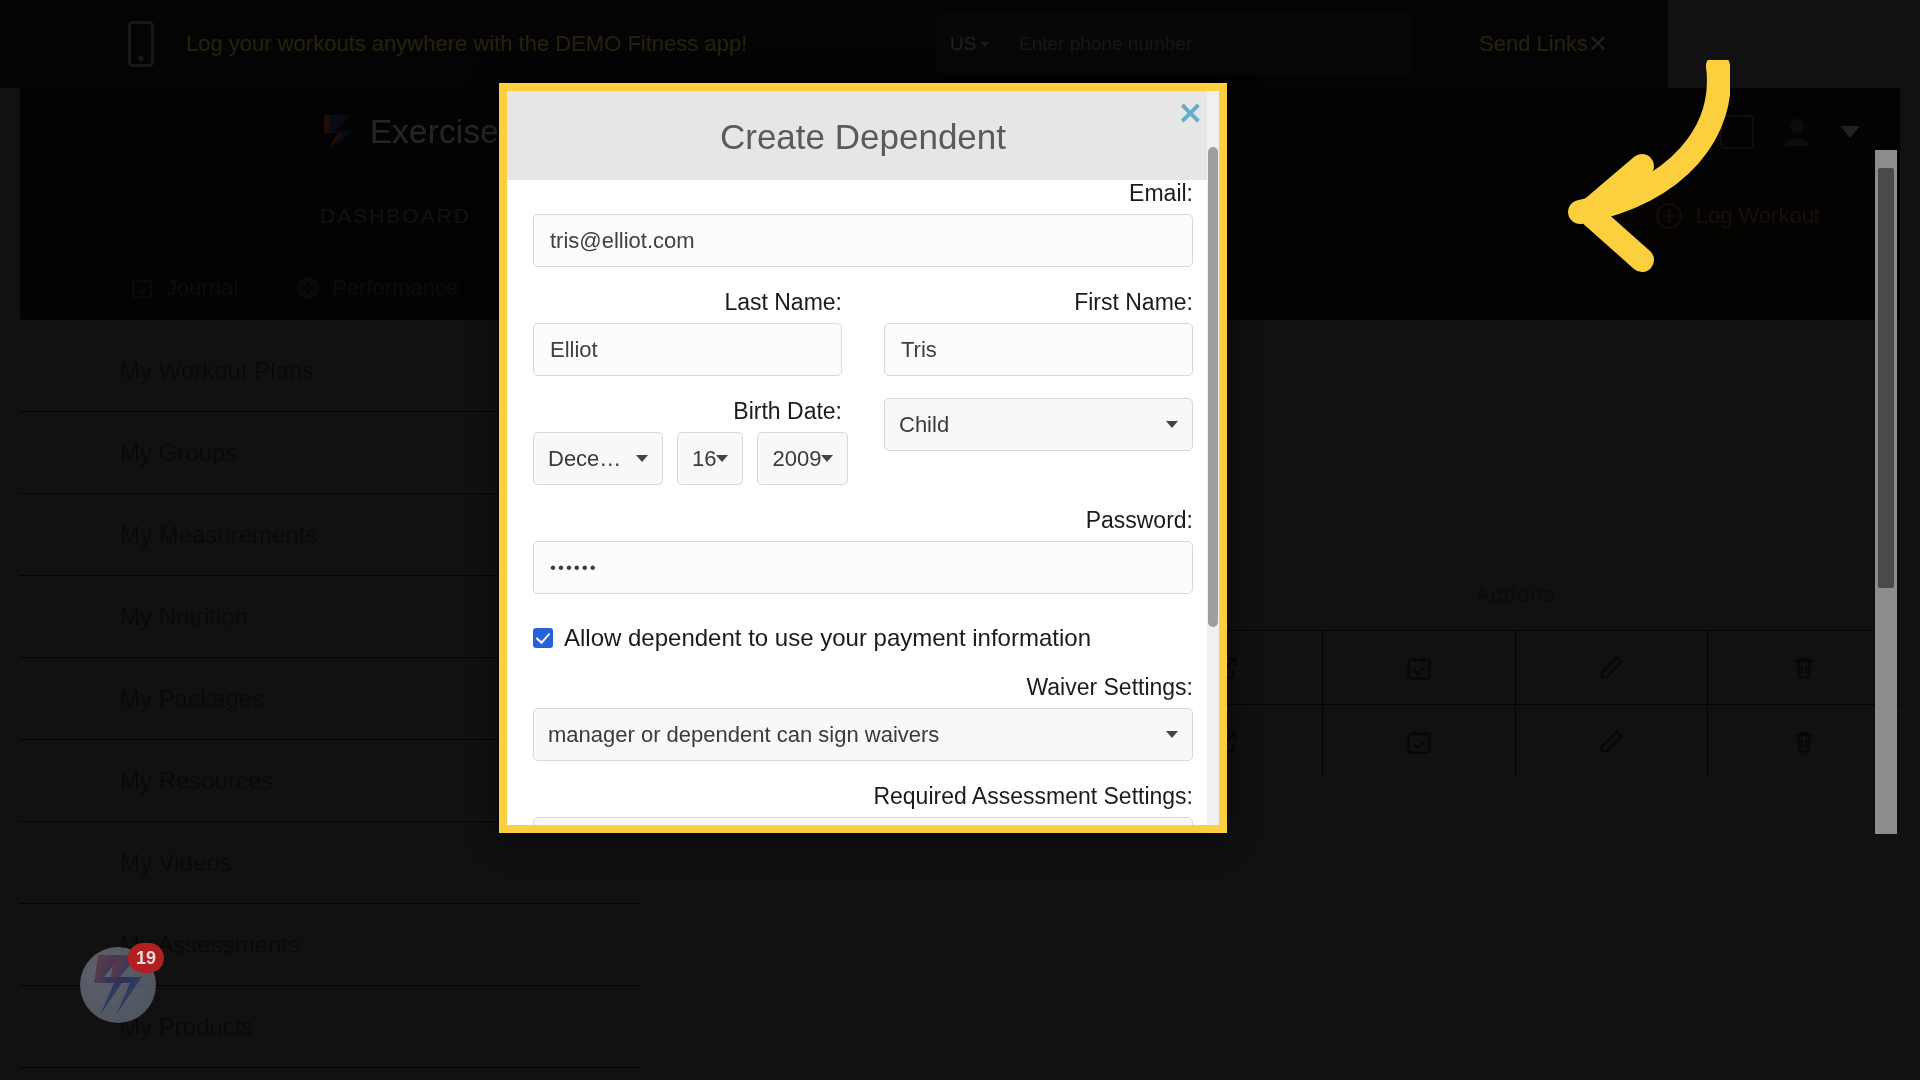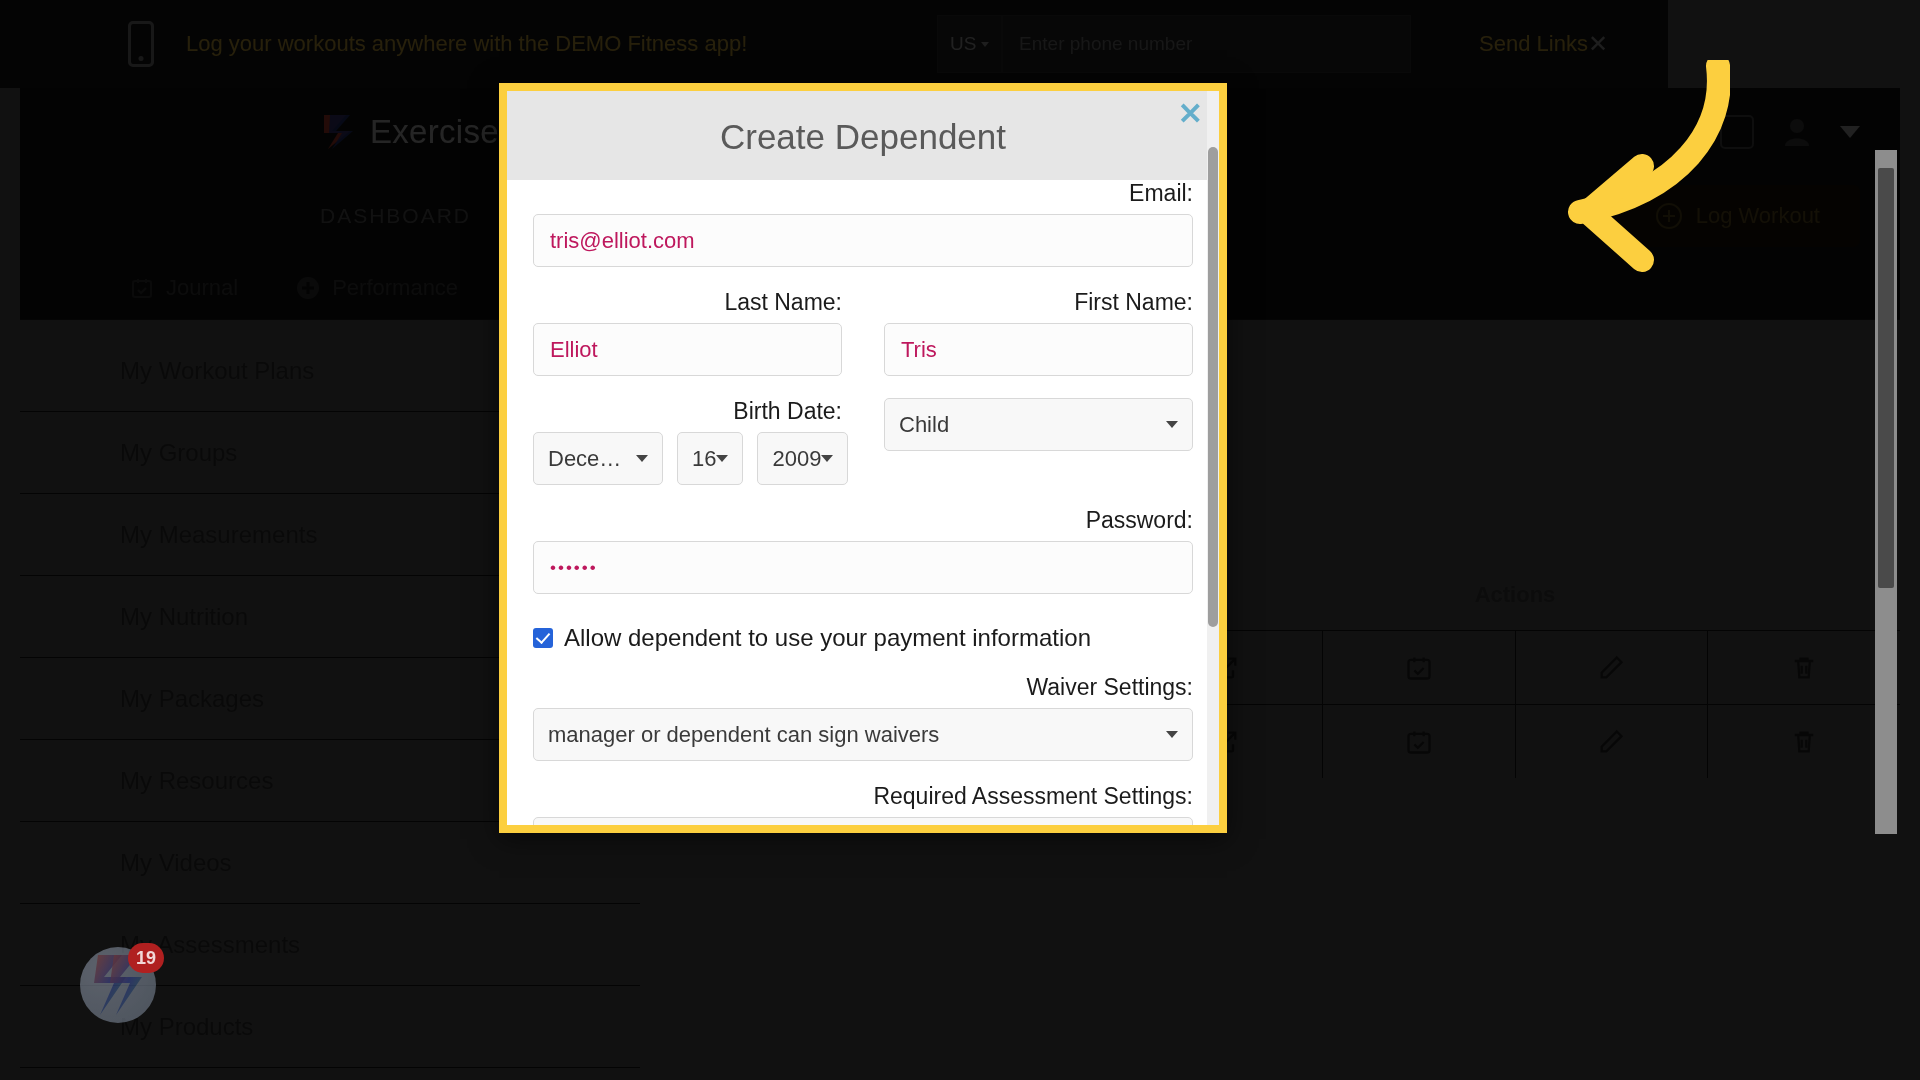--- a/index.html
+++ b/index.html
@@ -139,21 +139,21 @@
     font-weight:bold; line-height:1; font-family:"Liberation Sans", sans-serif;
   }
 
   .modal-body { padding:0 26px; background:#fff; position:relative;text-align:right; }
 
   .fld-label { color:#1b1b1b; font-size:23px; margin-bottom:7px; display:block; }
   .fld-label.clipped { margin-top:-8px; }
 
   .inp {
     width:100%; height:53px; border:1px solid #d8d8d8; border-radius:5px;
-    background:#fcfcfc; color:#be185d; font-size:22px;
+    background:#fcfcfc; color:#404040; font-size:22px;
     display:flex; align-items:center; padding:0 16px;
     font-family:"Liberation Sans", sans-serif;
   }
   .row2 { display:flex; gap:42px; }
   .col { flex:1; min-width:0; }
 
   .sel {
     height:53px; border:1px solid #d8d8d8; border-radius:5px; background:#f8f8f8;
     color:#3a3a3a; font-size:22px; display:flex; align-items:center;
     padding:0 14px; position:relative;

